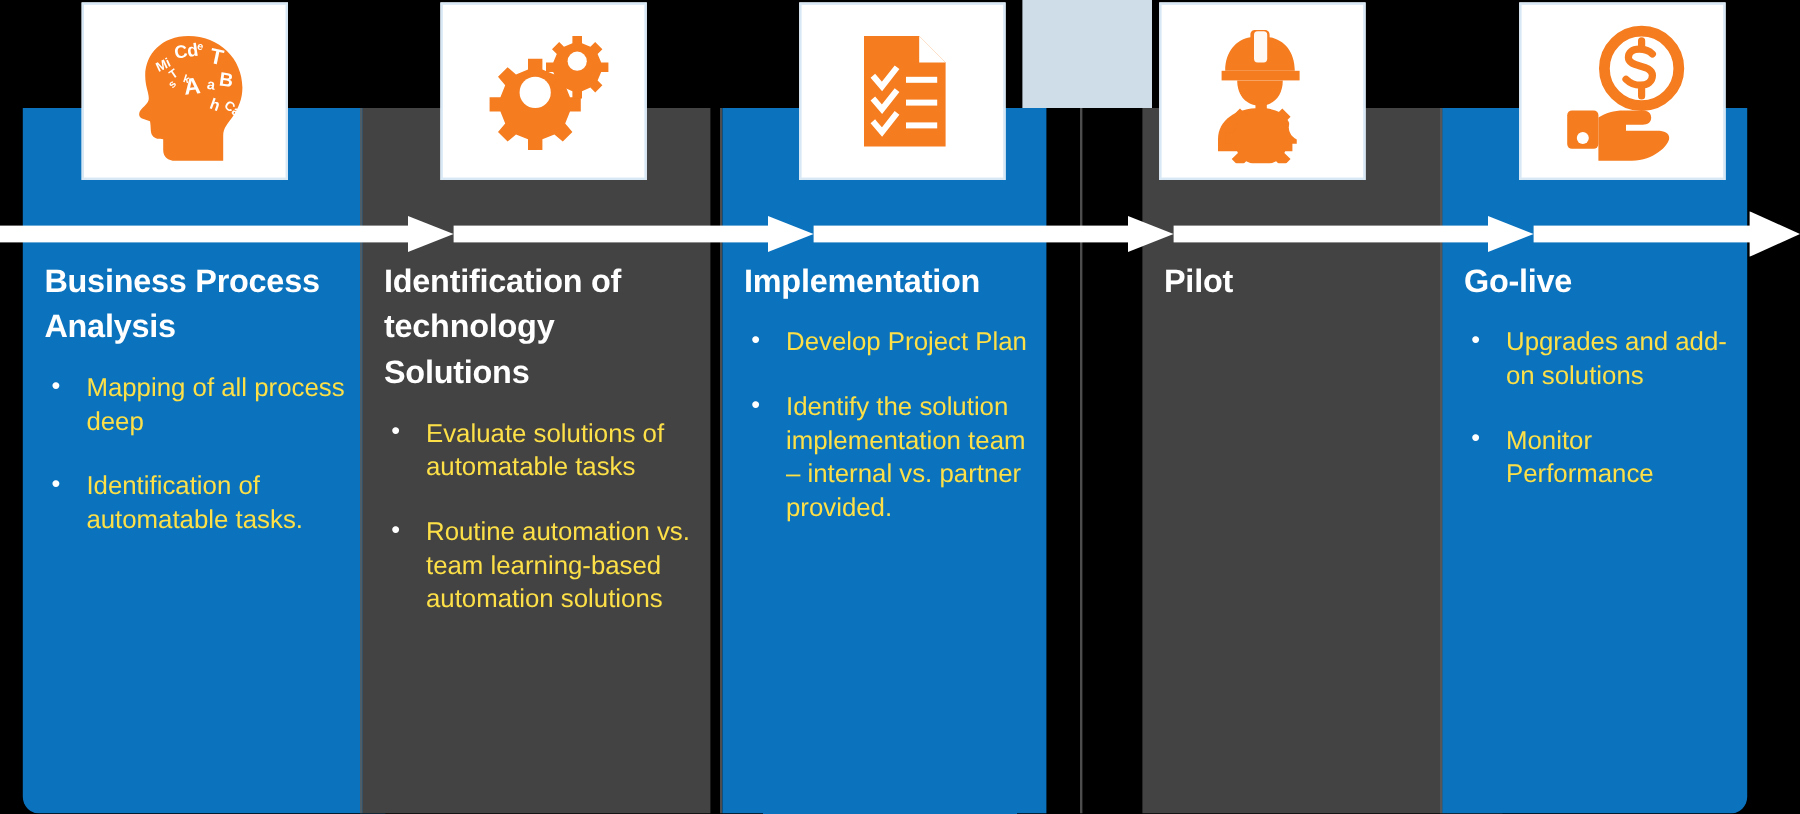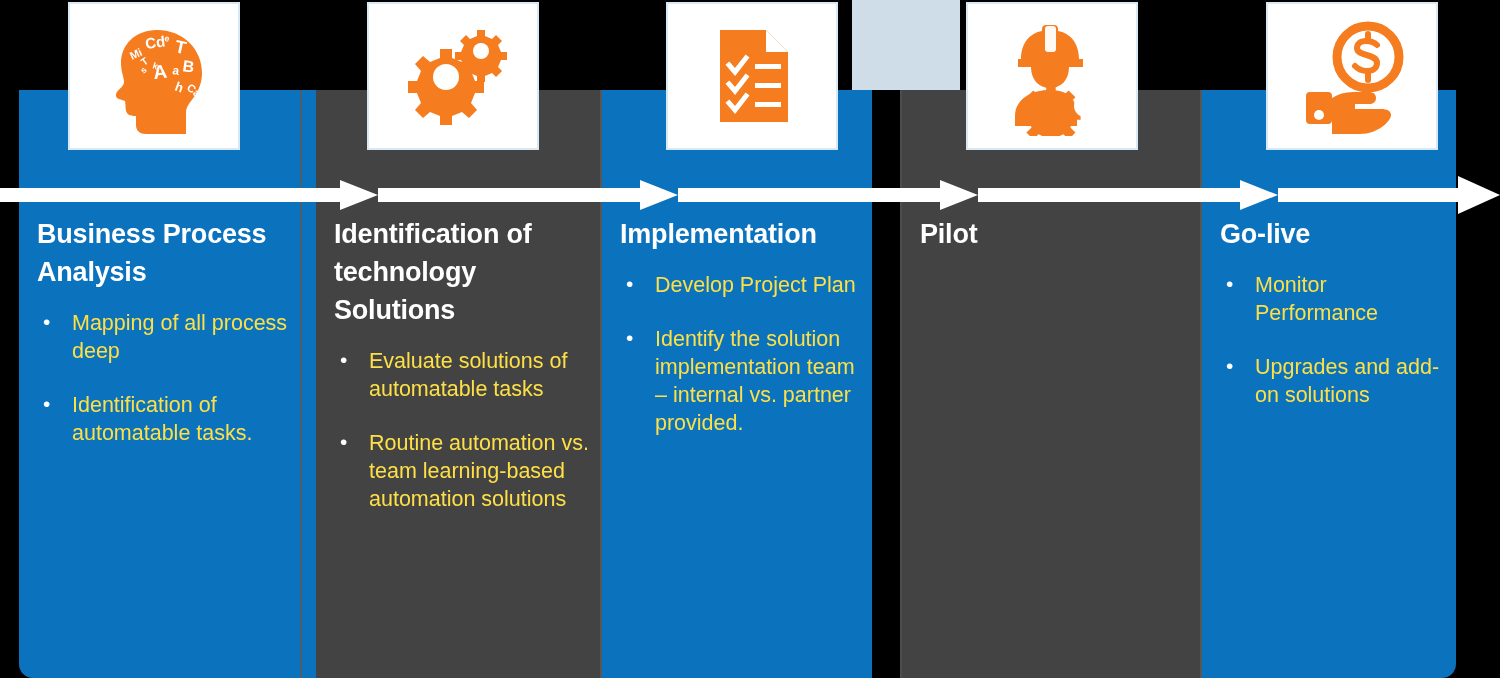--- a/index.html
+++ b/index.html
@@ -124,21 +124,21 @@
     <div class="col-inner">
       <div class="phase-title">Business Process Analysis</div>
       <ul class="bullets">
         <li>Mapping of all process deep</li>
         <li>Identification of automatable tasks.</li>
       </ul>
     </div>
   </div>
   <div class="col-sep" style="left:300px;"></div>
 
-  <div class="column dark" style="left:302px; width:290px;margin-left:14px;">
+  <div class="column dark" style="left:302px; width:290px;">
     <div class="col-inner">
       <div class="phase-title">Identification of technology Solutions</div>
       <ul class="bullets">
         <li>Evaluate solutions of automatable tasks</li>
         <li>Routine automation vs. team learning-based automation solutions</li>
       </ul>
     </div>
   </div>
   <div class="col-sep" style="left:600px;"></div>
 
@@ -146,33 +146,33 @@
     <div class="col-inner">
       <div class="phase-title">Implementation</div>
       <ul class="bullets">
         <li>Develop Project Plan</li>
         <li>Identify the solution implementation team – internal vs. partner provided.</li>
       </ul>
     </div>
   </div>
   <div class="col-sep" style="left:900px;"></div>
 
-  <div class="column dark" style="left:902px; width:300px;">
+  <div class="column dark" style="left:952px; width:300px;">
     <div class="col-inner">
       <div class="phase-title">Pilot</div>
     </div>
   </div>
   <div class="col-sep" style="left:1200px;"></div>
 
   <div class="column blue last" style="left:1202px; width:254px;">
     <div class="col-inner">
       <div class="phase-title">Go-live</div>
       <ul class="bullets">
+        <li>Upgrades and add-on solutions</li>
         <li>Monitor Performance</li>
-        <li>Upgrades and add-on solutions</li>
       </ul>
     </div>
   </div>
 
   <div class="icon-card" style="left:68px;">
     <svg width="120" height="120" viewBox="0 0 120 120" style="margin-top:12px;">
       <path fill="#f57c1f" d="M63 14C41 14 27 29 27 47c0 9 3 14 3 19 0 4-5 7-7 10-2 3-1 6 2 7l6 2c1 5 0 9 2 12 2 3 6 3 9 3l0 9c0 6 4 9 10 9l40 0 0-21c0-7 4-10 8-16 5-7 8-15 8-24 0-24-19-43-45-43z"></path>
       <g fill="#ffffff" font-family="Liberation Sans, sans-serif" font-weight="bold">
         <text x="52" y="33" font-size="15" transform="rotate(-8 52 33)">Cd</text>
         <text x="70" y="25" font-size="9" transform="rotate(10 70 25)">e</text>

